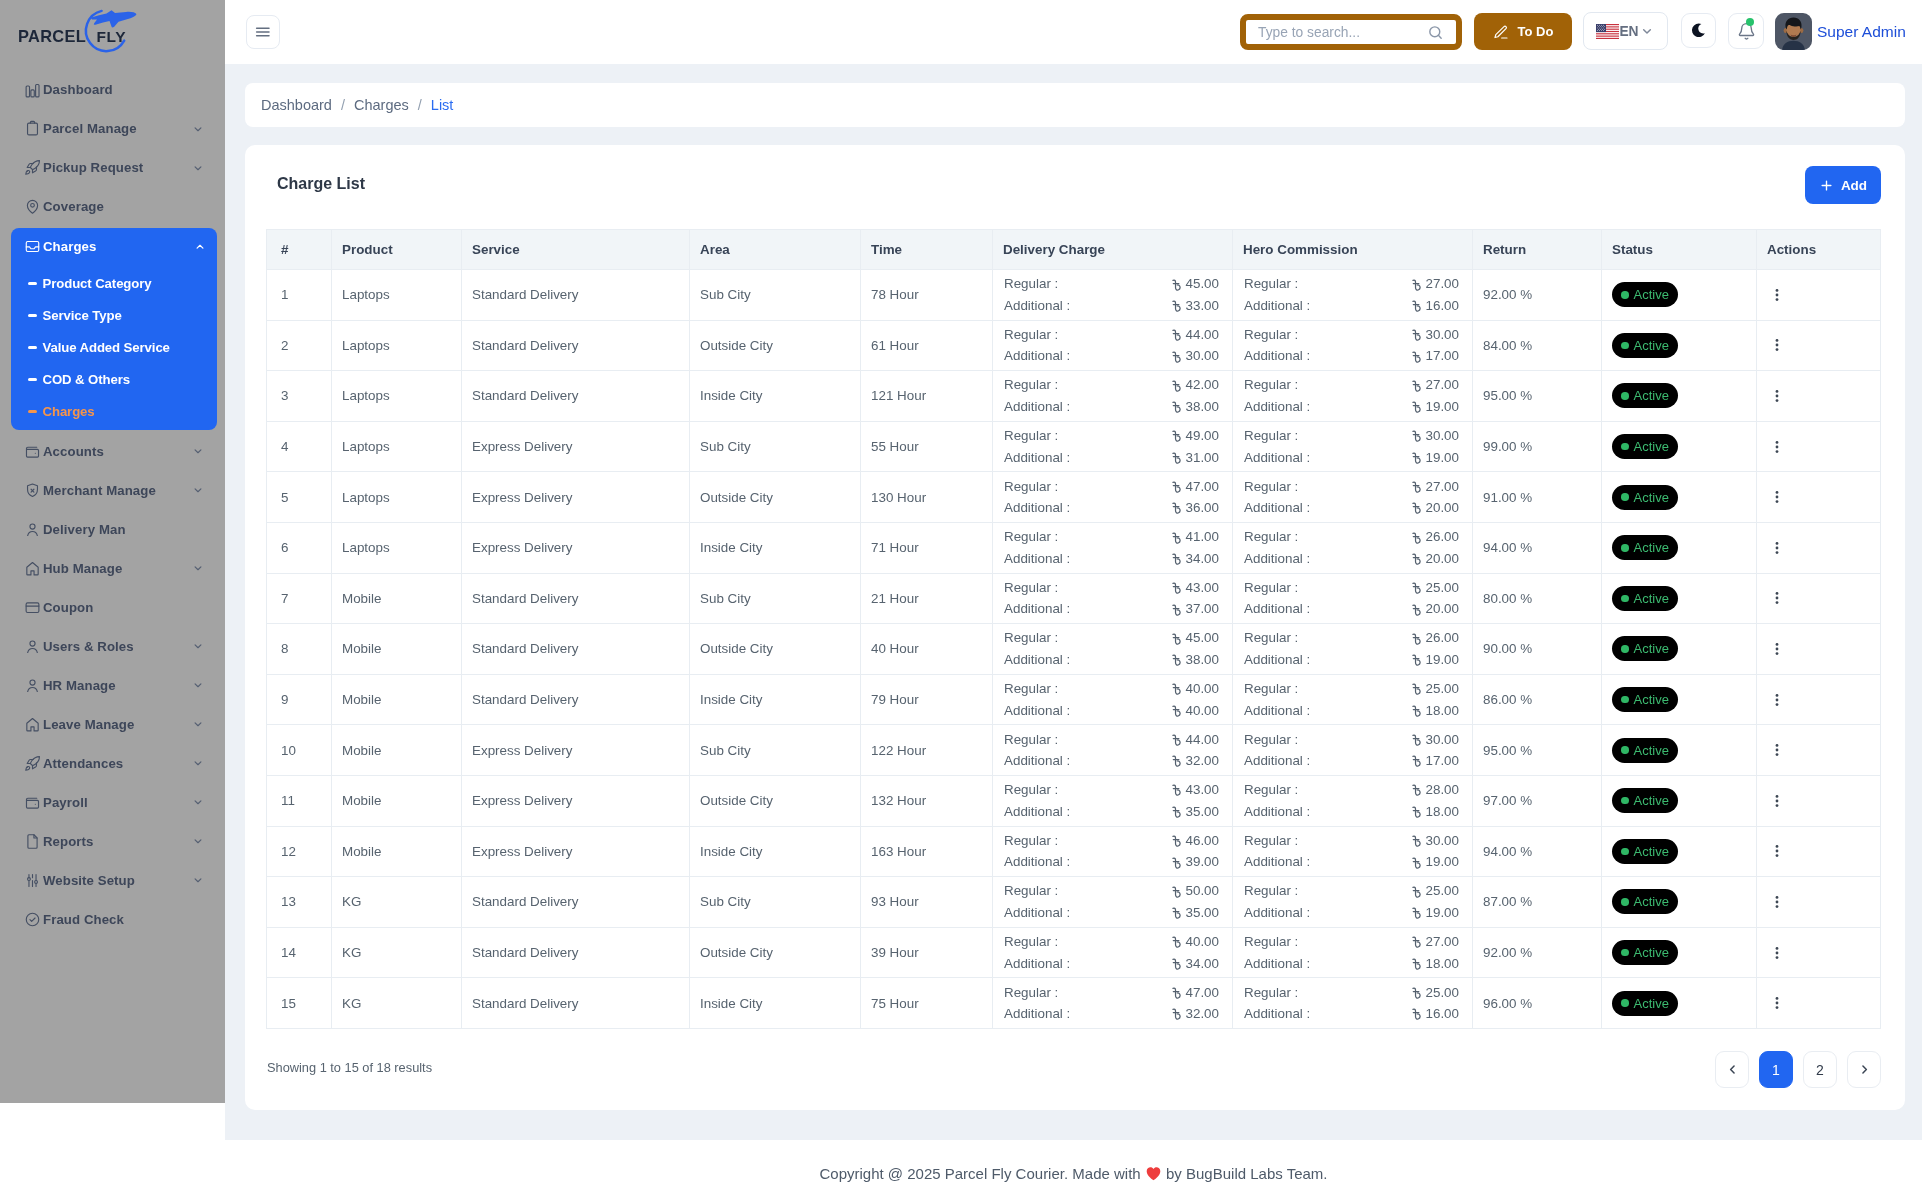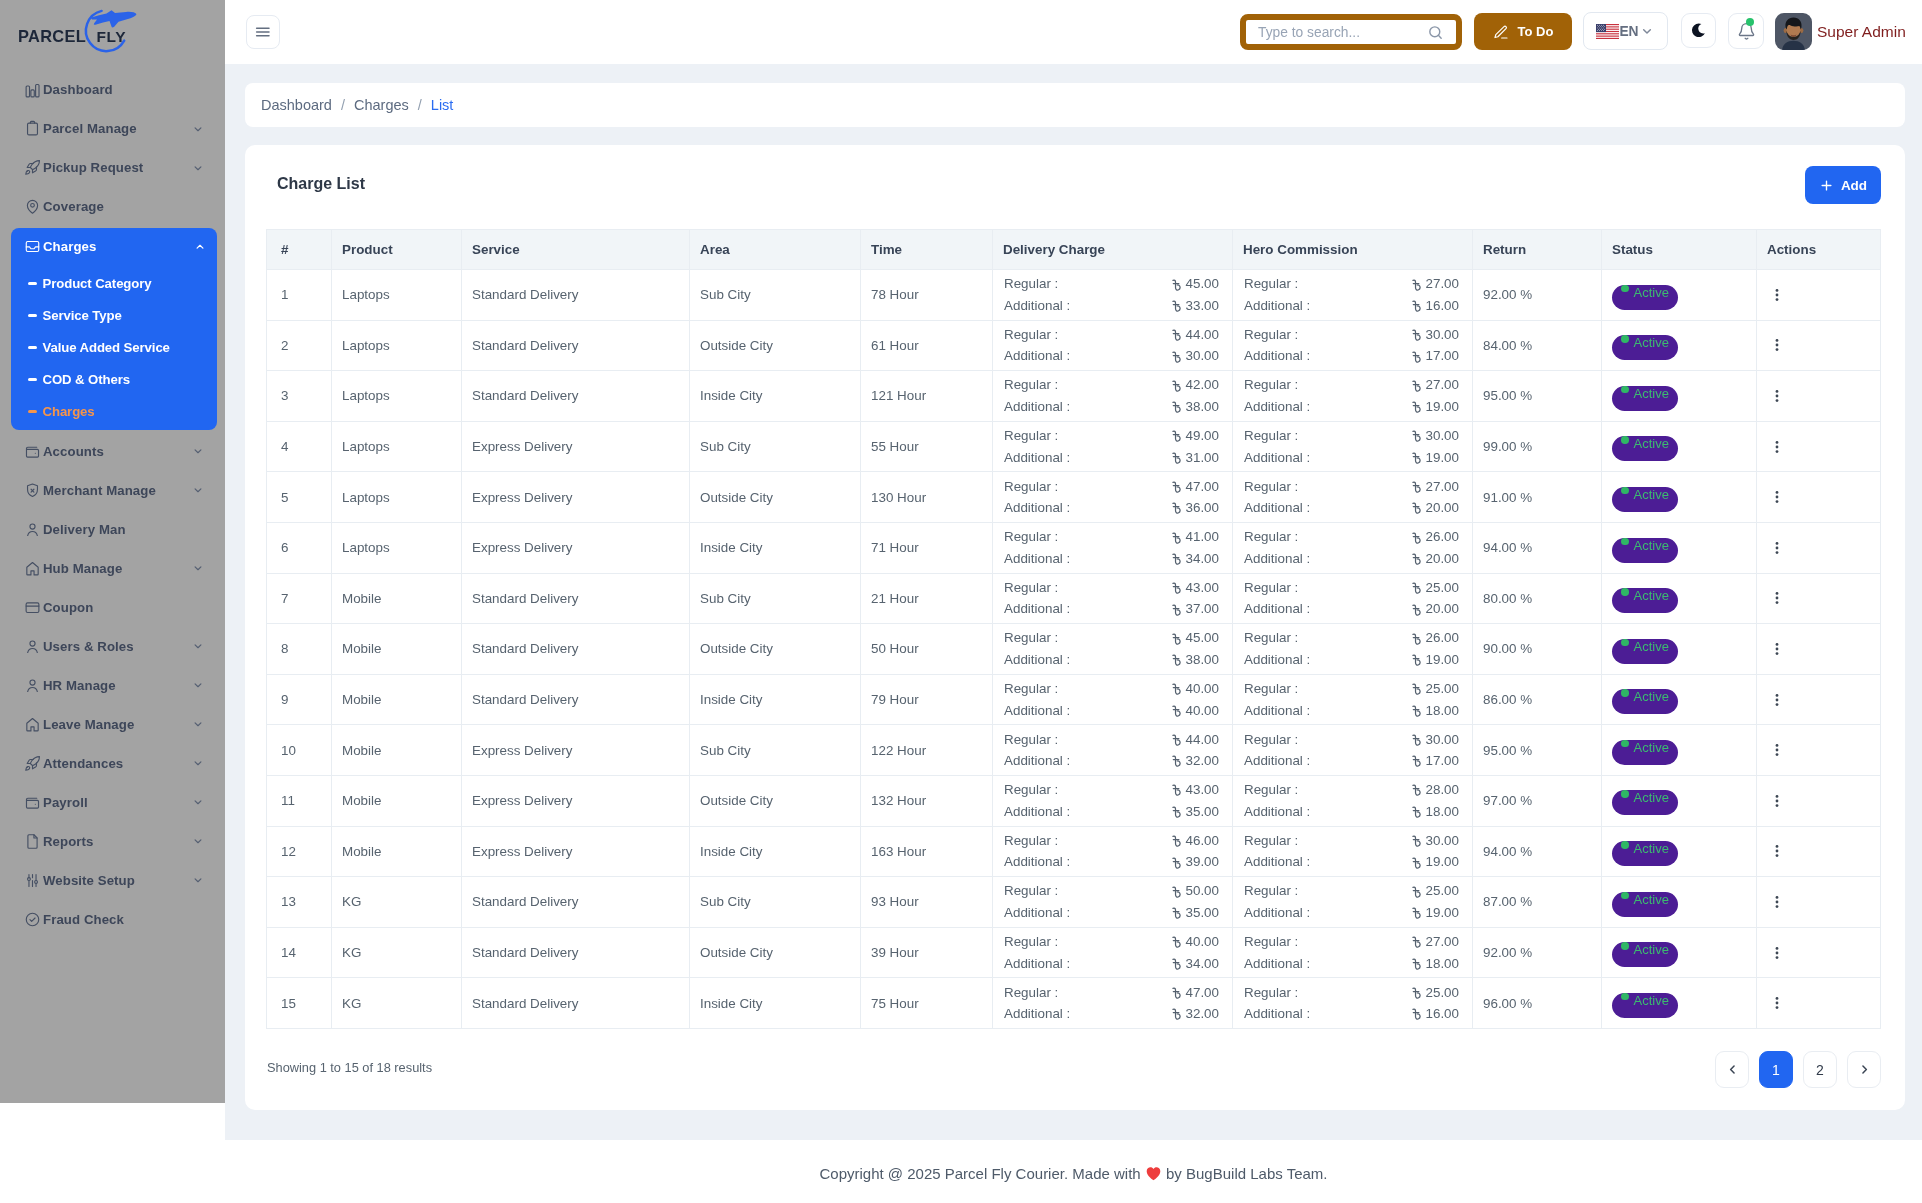--- a/index.html
+++ b/index.html
@@ -23,38 +23,38 @@
 .topbar{position:absolute;left:225px;top:0;width:1697px;height:64px;background:#fff;z-index:4}
 .hamb{position:absolute;left:21px;top:15px;width:34px;height:34px;border:1px solid #e6ebf2;border-radius:8px;display:flex;align-items:center;justify-content:center}
 .search{position:absolute;left:1015px;top:14px;width:222px;height:36px;border:6px solid #a16207;border-radius:8px;display:flex;align-items:center;padding:12px 12px;color:#98a4b5;font-size:13.8px}
 .search span{flex:1}
 .btn-todo{position:absolute;left:1249px;top:13px;width:98px;height:37px;background:#a16207;border-radius:8px;display:flex;align-items:center;justify-content:center;color:#fff;font-size:13px;font-weight:bold;gap:9px}
 .lang{position:absolute;left:1358px;top:12px;width:85px;height:38px;border:1px solid #e2e8f0;border-radius:8px;display:flex;align-items:center;justify-content:center;color:#646e80;font-size:13.8px;font-weight:bold}
 .icbtn{position:absolute;top:13px;width:35px;height:35px;border:1px solid #e6ebf2;border-radius:9px;display:flex;align-items:center;justify-content:center}
 .moonb{left:1456px}
 .bellb{left:1503px;top:13px;width:36px;height:36px}
 .avatar{position:absolute;left:1550px;top:13px;width:37px;height:37px}
-.uname{position:absolute;left:1592px;top:0;height:64px;display:flex;align-items:center;color:#7f1d1d;font-size:15.5px}
+.uname{position:absolute;left:1592px;top:0;height:64px;display:flex;align-items:center;color:#1d4ed8;font-size:15.5px}
 .content{position:absolute;left:225px;top:64px;width:1697px;height:1076px;background:#edf1f6}
 .crumbbar{position:absolute;left:20px;top:19px;width:1660px;height:44px;background:#fff;border-radius:8px;display:flex;align-items:center;padding:0 16px;font-size:14.5px;color:#5d6b80}
 .crumbbar .sep{margin:0 9px;color:#93a0b1}
 .crumbbar .bc-active{color:#2a6cf1}
 .card{position:absolute;left:20px;top:81px;width:1660px;height:965px;background:#fff;border-radius:10px}
 .cl-title{position:absolute;left:32px;top:30px;font-size:16px;font-weight:bold;color:#2e3847}
 .btn-add{position:absolute;right:24px;top:21px;width:76px;height:38px;background:#2166f1;border-radius:8px;display:flex;align-items:center;justify-content:center;color:#fff;font-size:13.5px;font-weight:bold;gap:7px}
 table{position:absolute;left:21px;top:84px;width:1614px;border-collapse:collapse;table-layout:fixed}
 th,td{border:1px solid #e8edf2;font-size:13.4px}
 thead th{background:#f1f5f8;height:40px;text-align:left;padding:0 10px;color:#384457;font-size:13.4px}
 tbody td{height:50.6px;padding:0 10px;color:#57636f}
 td.c-n,th.h-n{padding-left:14px}
 td.c-chg{padding:0 13px 0 11px}
 .chg{display:flex;justify-content:space-between;line-height:21.5px}
 .amt{display:inline-flex;align-items:center;gap:4px}
 .tk{margin-top:1px}
-.pill{display:inline-flex;align-items:flex-start;height:25px;padding:0 9.5px 0 9px;background:#4c1d95;border-radius:13px;color:#3cba70;font-size:13px;gap:5px}
+.pill{display:inline-flex;align-items:center;height:25px;padding:0 9.5px 0 9px;background:#000000;border-radius:13px;color:#3cba70;font-size:13px;gap:5px}
 .gdot{width:7.5px;height:7.5px;border-radius:50%;background:#2fb765}
 td.c-act svg{display:block;margin-left:2px}
 .showing{position:absolute;left:22px;top:915px;font-size:12.8px;color:#57636f}
 .pag{position:absolute;right:24px;top:906px;display:flex;gap:10px}
 .pbtn{width:34px;height:37px;border:1px solid #e9edf2;border-radius:9px;display:flex;align-items:center;justify-content:center;font-size:14px;color:#323c4b;background:#fff}
 .pbtn.pact{background:#2166f1;color:#fff;border-color:#2166f1}
 .footer{position:absolute;left:0;top:1140px;width:1922px;height:63px;background:#fff}
 .ftext{position:absolute;left:225px;width:1697px;top:25px;text-align:center;font-size:15px;color:#4e5a69}
 </style></head>
 <body>
@@ -777,21 +777,21 @@
                 <circle cx="12" cy="12" r="2.1"></circle>
                 <circle cx="12" cy="18.8" r="2.1"></circle>
               </svg>
             </td>
 </tr>
 <tr>
 <td class="c-n">8</td>
 <td>Mobile</td>
 <td>Standard Delivery</td>
 <td>Outside City</td>
-<td>50 Hour</td>
+<td>40 Hour</td>
 <td class="c-chg">
               <div class="chg">
                 <span>Regular :</span>
                 <span class="amt"><svg class="tk" viewBox="0 0 11 16" width="9" height="14">
                     <g fill="none" stroke="#54606e" stroke-width="1.5" stroke-linecap="round">
                       <path d="M1.2 2.4 C2.9 1.7 4.3 2.3 4.3 4.4 L4.3 11.0 C4.3 13.6 6.0 14.6 7.6 14.1 C9.4 13.5 10.2 11.7 9.7 9.9 C9.3 8.4 7.9 7.6 6.4 8.0"></path>
                       <path d="M1.6 6.3 L8.4 6.3"></path>
                     </g>
                   </svg>45.00</span>
               </div>

